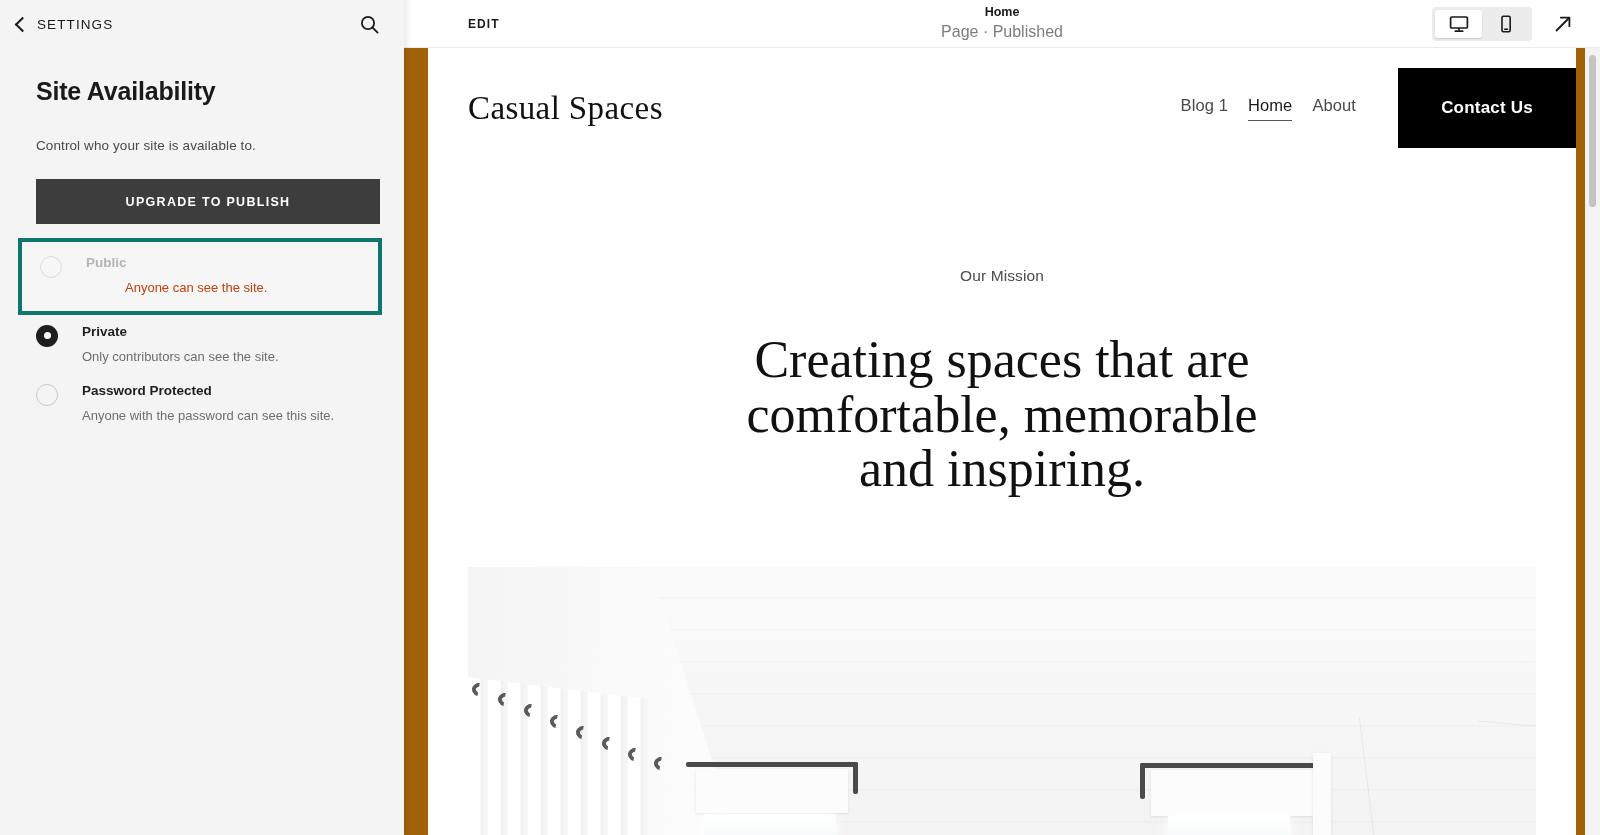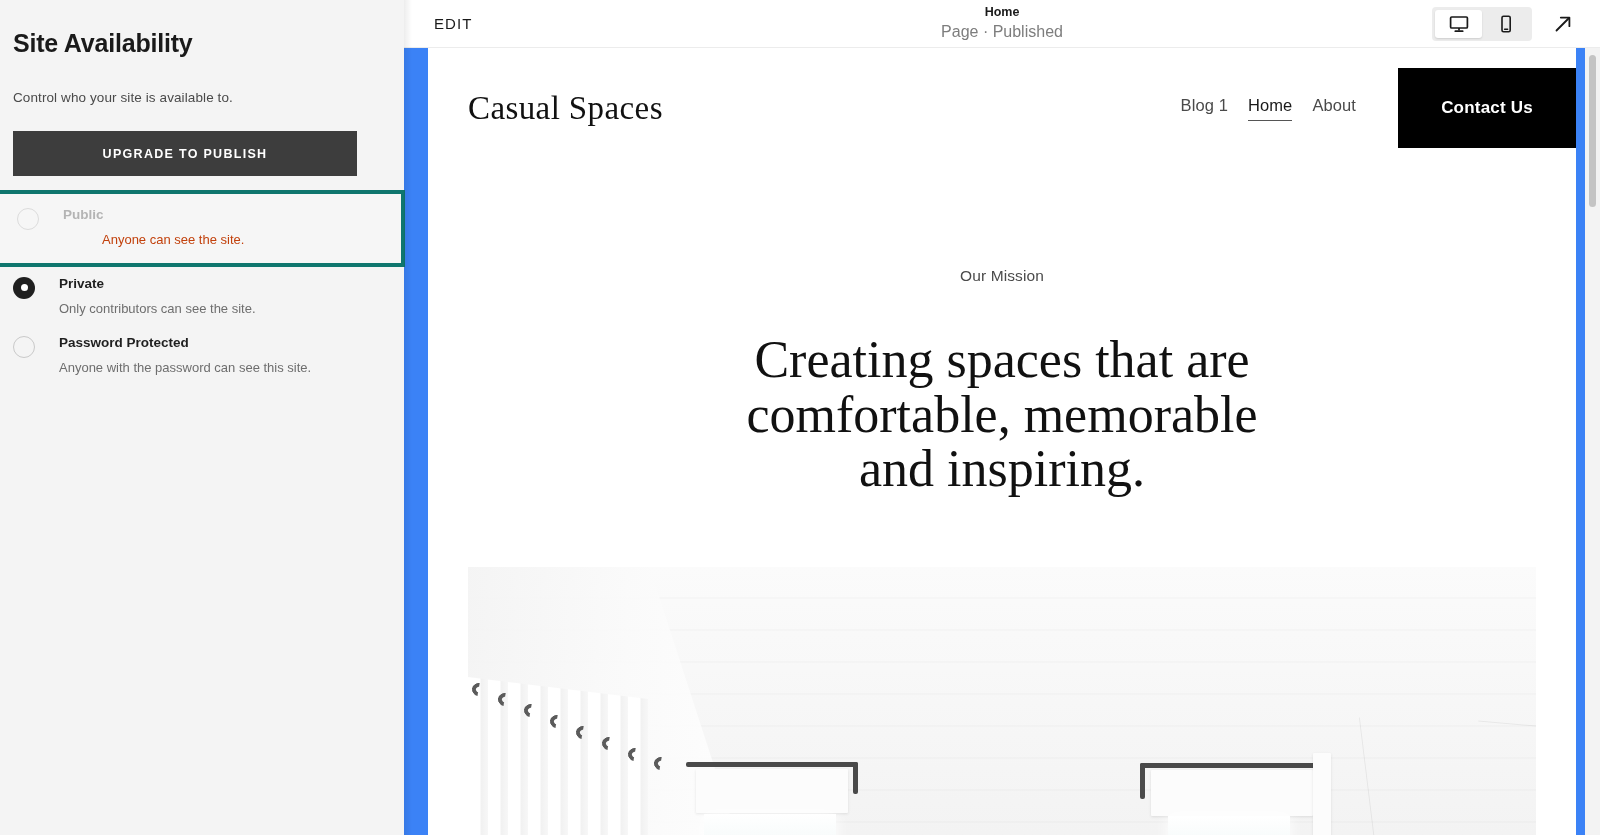--- a/index.html
+++ b/index.html
@@ -69,21 +69,21 @@
     font-weight: 500;
     color: #1a1a1a;
   }
 
   .search-btn {
     width: 26px; height: 26px;
     display: flex; align-items: center; justify-content: center;
     cursor: pointer;
   }
 
-  .sidebar-body { padding: 0 13px; }
+  .sidebar-body { padding: 0 36px; }
 
   .panel-title {
     font-size: 25px;
     font-weight: 700;
     color: #1a1a1a;
     letter-spacing: -0.2px;
     margin-top: 29px;
   }
 
   .panel-desc {
@@ -189,29 +189,30 @@
     height: 48px;
     flex: 0 0 48px;
     display: flex;
     align-items: center;
     background: #ffffff;
     border-bottom: 1px solid #ececec;
     padding: 0 18px 0 28px;
   }
 
   .edit-btn {
-    font-size: 15px;
-    font-weight: 400;
+    font-size: 12px;
+    font-weight: 700;
     letter-spacing: 1.1px;
     color: #1a1a1a;
     background: none;
     border: none;
     font-family: inherit;
     cursor: pointer;
     padding: 6px 2px;
+    margin-left: 34px;
   }
 
   .toolbar-center {
     position: absolute;
     left: 0; right: 0;
     top: 0;
     height: 48px;
     display: flex;
     flex-direction: column;
     align-items: center;
@@ -264,21 +265,21 @@
     display: flex; align-items: center; justify-content: center;
     background: none; border: none; cursor: pointer;
     margin-right: 6px;
   }
 
   
   .preview-wrap {
     position: relative;
     flex: 1 1 auto;
     overflow: hidden;
-    background: #3b82f6;
+    background: #a16207;
     display: flex;
     justify-content: center;
   }
   .preview {
     position: relative;
     width: 1148px;
     background: #ffffff;
     height: 100%;
   }
 
@@ -456,20 +457,32 @@
     cursor: grab;
   }
 </style>
 </head>
 <body>
 
 <div class="app">
 
   <aside class="sidebar">
 
+    <div class="sidebar-topbar">
+      <div class="back-link">
+        <span class="chevron-left"></span>
+        <span class="back-label">SETTINGS</span>
+      </div>
+      <div class="search-btn">
+        <svg width="19" height="19" viewBox="0 0 19 19">
+          <circle cx="8" cy="8" r="6.1" fill="none" stroke="#1a1a1a" stroke-width="1.8"></circle>
+          <line x1="12.6" y1="12.6" x2="17.6" y2="17.6" stroke="#1a1a1a" stroke-width="1.8" stroke-linecap="round"></line>
+        </svg>
+      </div>
+    </div>
 
     <div class="sidebar-body">
       <h1 class="panel-title">Site Availability</h1>
 
       <p class="panel-desc">Control who your site is available to.</p>
 
       <button class="upgrade-btn">UPGRADE TO PUBLISH</button>
 
       <div class="options">
 

